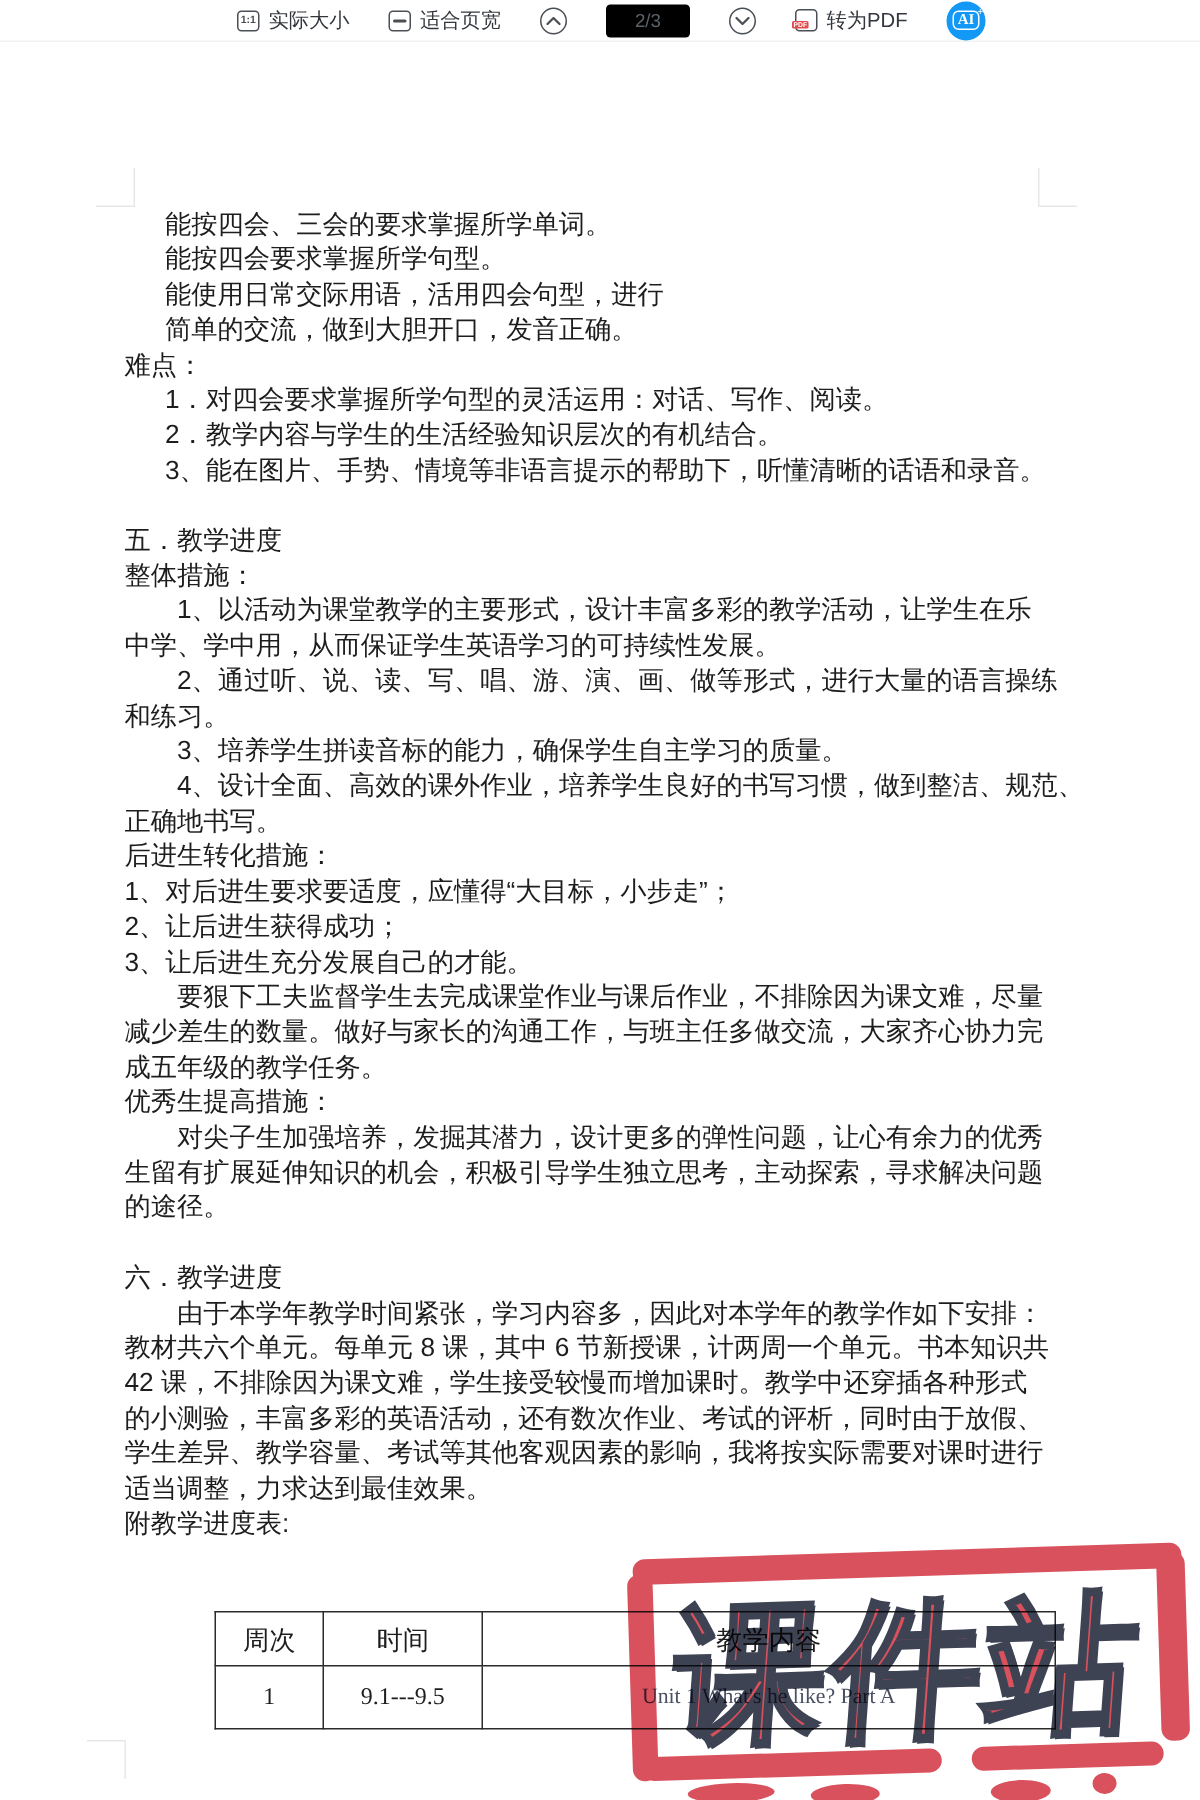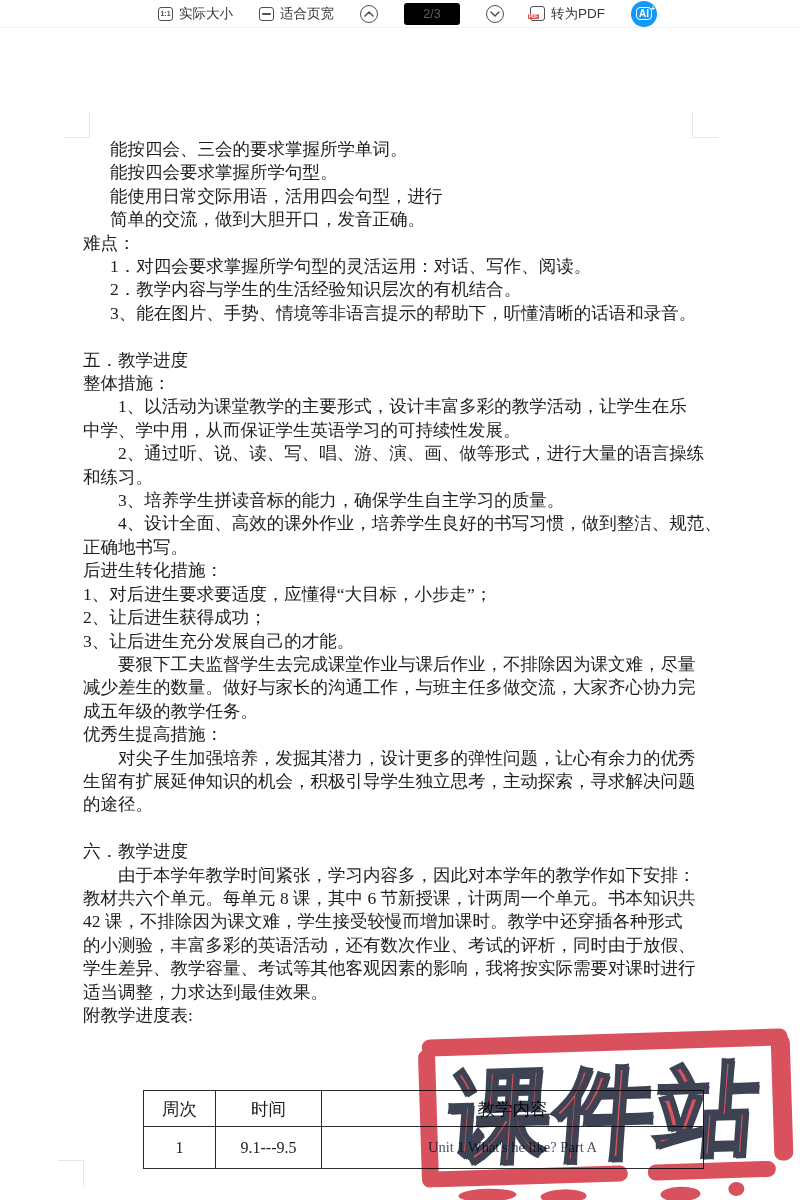--- a/index.html
+++ b/index.html
@@ -19,40 +19,40 @@
                display:flex; align-items:center; justify-content:center; }
   .page-box { width:56px; height:22px; background:#000000; border-radius:3px;
               display:flex; align-items:center; justify-content:center;
               font-size:12.5px; color:#5c616a; }
   .pdf-icon { position:relative; width:15px; height:15px; border:1.4px solid #4a4e55;
               border-radius:3px; }
   .pdf-chip { position:absolute; left:-3px; bottom:1px; background:#e24b4b; color:#fff;
               font-size:4.5px; font-weight:bold; padding:0 1px; border-radius:1px;
               line-height:5.5px; }
   .ai-btn { width:26px; height:26px; border-radius:50%; background:#1398f5; color:#fff;
-            display:flex; align-items:center; justify-content:center; cursor:pointer; }
+            display:flex; align-items:center; justify-content:center; cursor:pointer;font-family:Liberation Serif, serif; }
   .ai-inner { font-size:10px; font-weight:bold; border:1.2px solid #fff; border-radius:4px;
               padding:0 2px; line-height:11px; position:relative; }
   .ai-plus { position:absolute; top:-5px; right:-4px; font-size:7px; font-weight:bold; }
   
   .doc { position:absolute; top:28px; left:0; width:800px; height:1172px; background:#fff; }
   .corner { position:absolute; width:26px; height:26px; }
   .c-tl { left:64px;  top:84px;  border-right:1.5px solid #e7e7e7; border-bottom:1.5px solid #e7e7e7; }
   .c-tr { left:692px; top:84px;  border-left:1.5px solid #e7e7e7;  border-bottom:1.5px solid #e7e7e7; }
   .c-bl { left:58px;  top:1132px; border-top:1.5px solid #e7e7e7;  border-right:1.5px solid #e7e7e7; }
   .lines { position:absolute; left:83px; top:110px; width:640px;
-           font-family:Liberation Serif, serif;
+           font-family:Liberation Sans, sans-serif;
            font-size:17.5px; line-height:23.4px; color:#1d1d1d; }
   .line { white-space:pre; }
   .line.i1 { padding-left:27px; }
   .line.i2 { padding-left:35px; }
   .line.blank { height:23.4px; }
   .line.date { padding-left:478px; white-space:nowrap; }
   
-  .sched { margin:16px 0 0 60px; border-collapse:collapse;
+  .sched { margin:0 0 0 60px; border-collapse:collapse;
            font-family:"Liberation Serif","DejaVu Serif",serif; color:#1d1d1d; }
   .sched th, .sched td { border:1.4px solid #2b2b2b; text-align:center; font-weight:normal; }
   .sched th { font-size:17.5px; height:36px; }
   .sched td { font-size:16px; height:42px; }
   .col-week { width:72px; } .col-time { width:106px; } .col-content { width:382px; }
   .sched td.eng { font-family:"Liberation Serif",serif; font-size:14.5px; color:#4a4f63; }
   
   .stamp { position:absolute; left:420px; top:1006px; width:372px; height:162px;
            transform:rotate(-1.8deg); mix-blend-mode:multiply; z-index:20; pointer-events:none; }
   .stamp .bar { position:absolute; background:#d8515c; border-radius:8px; }

